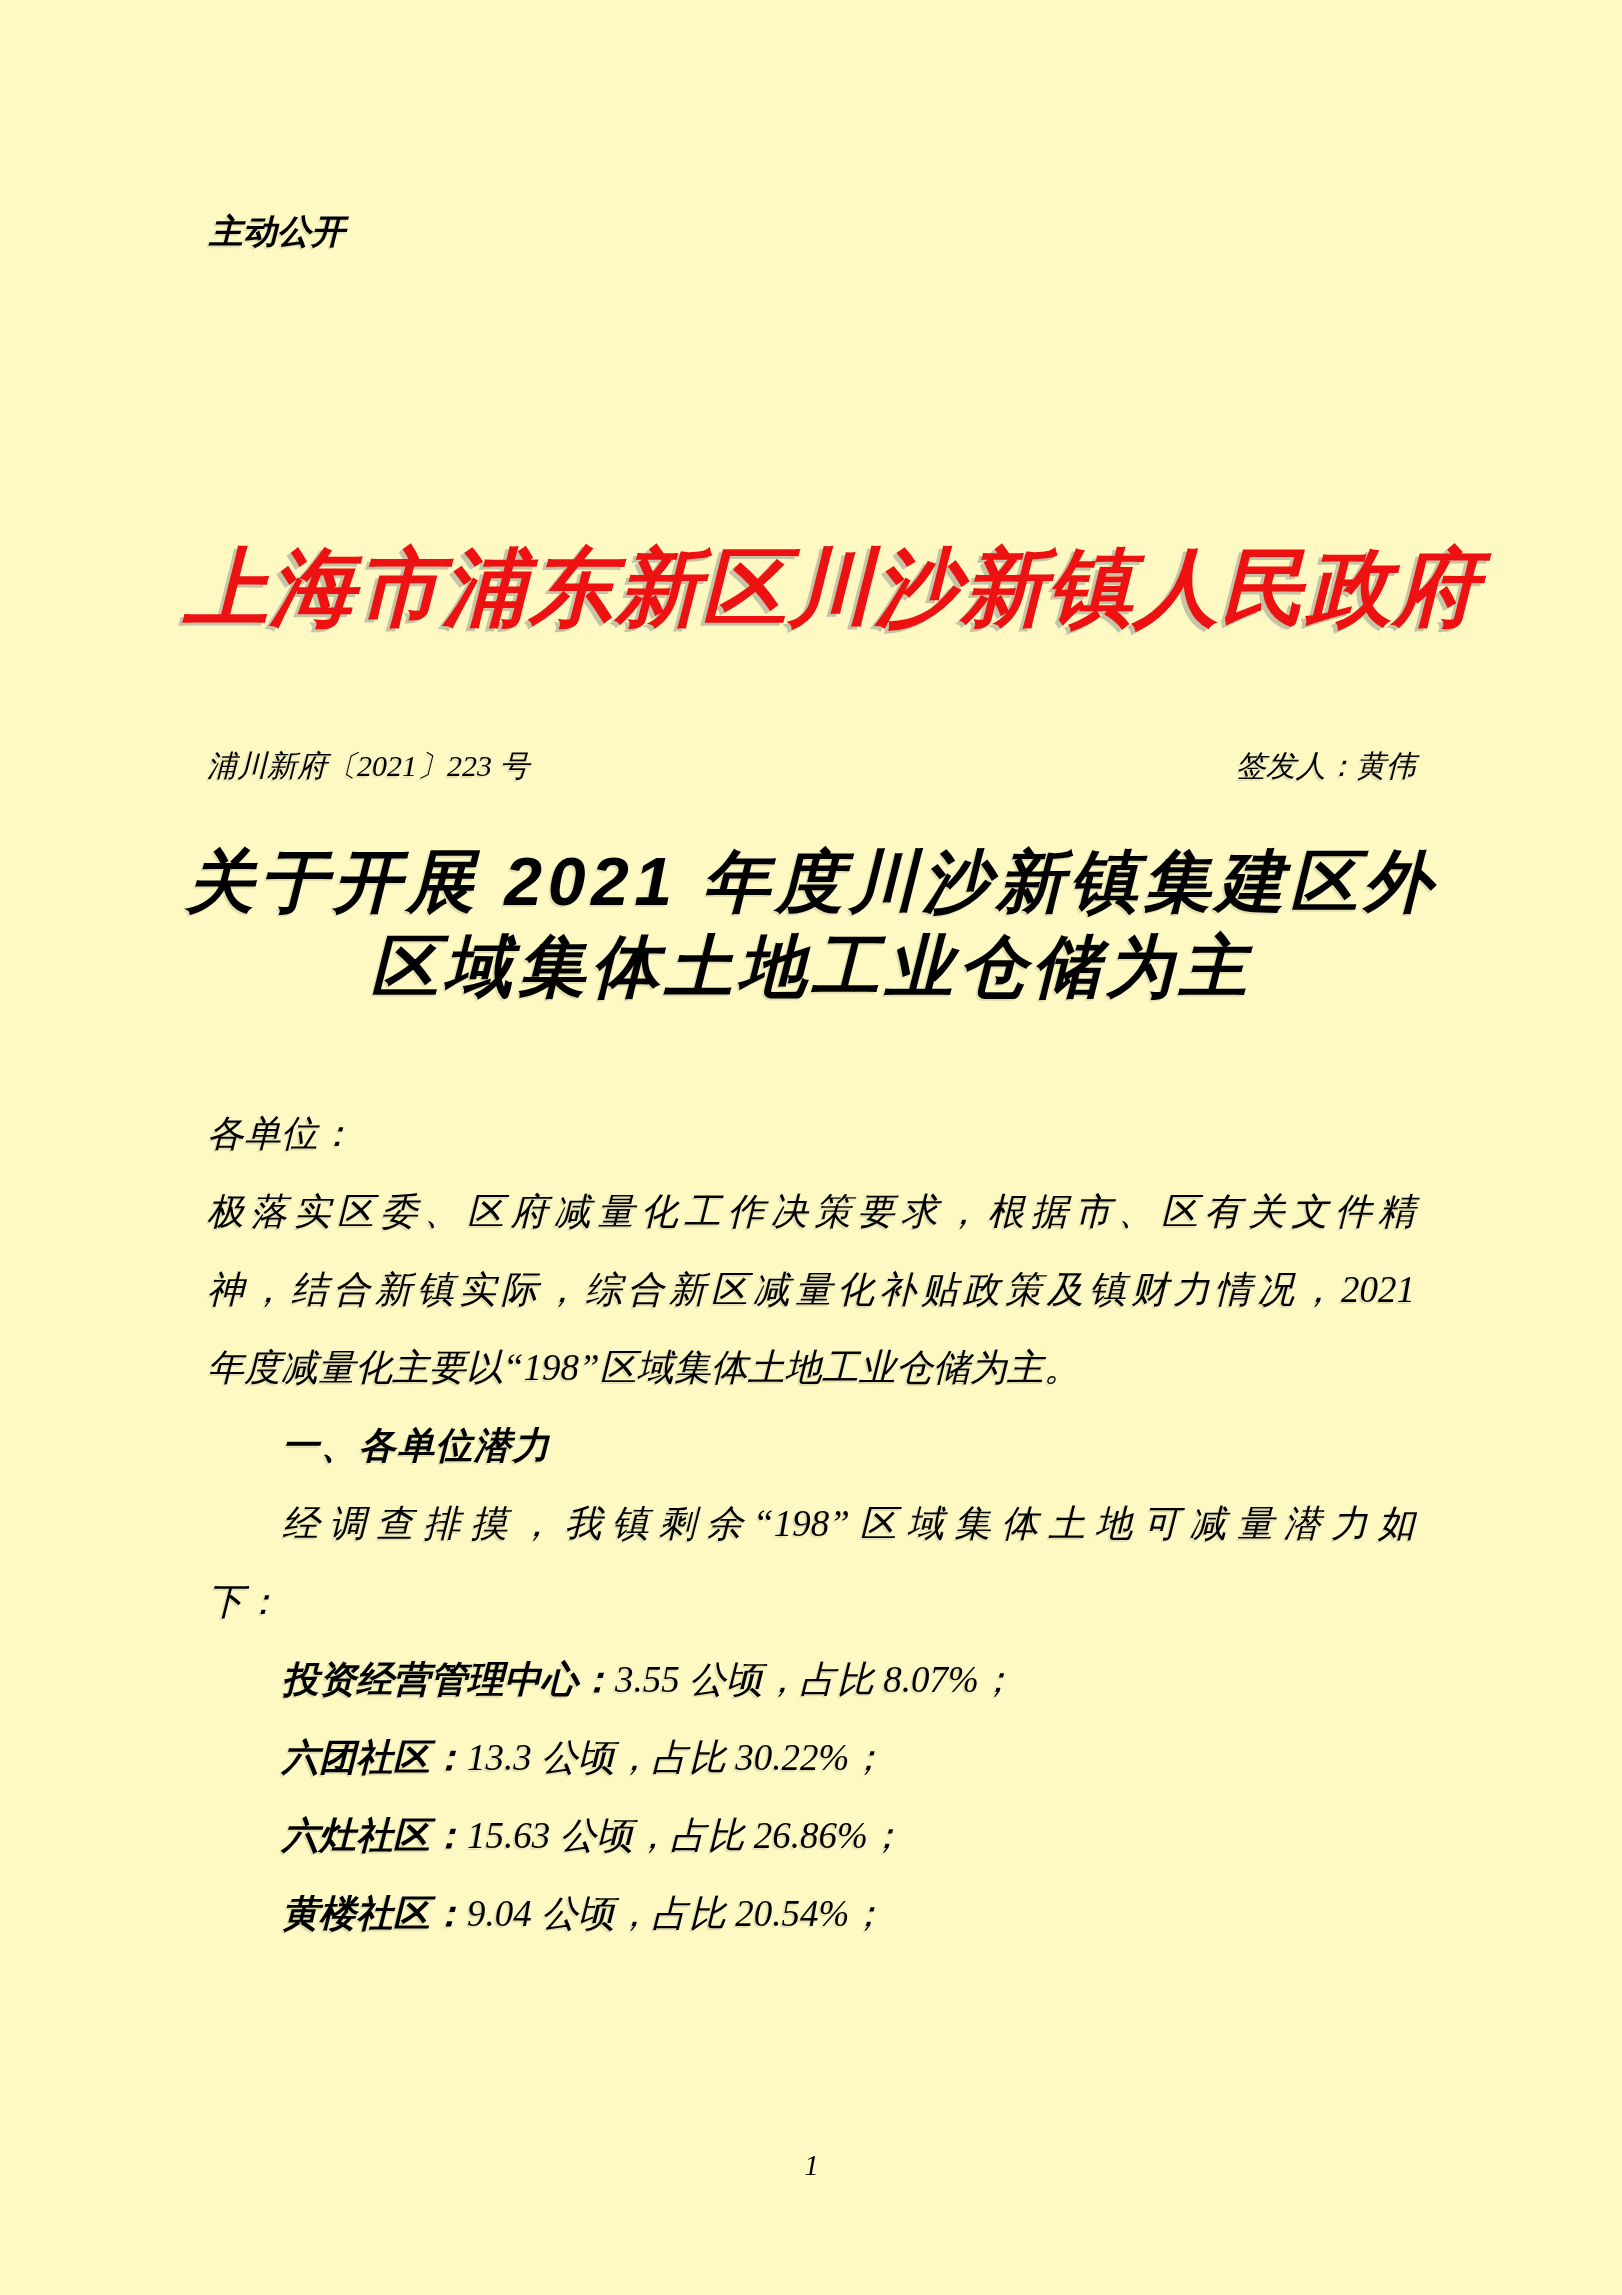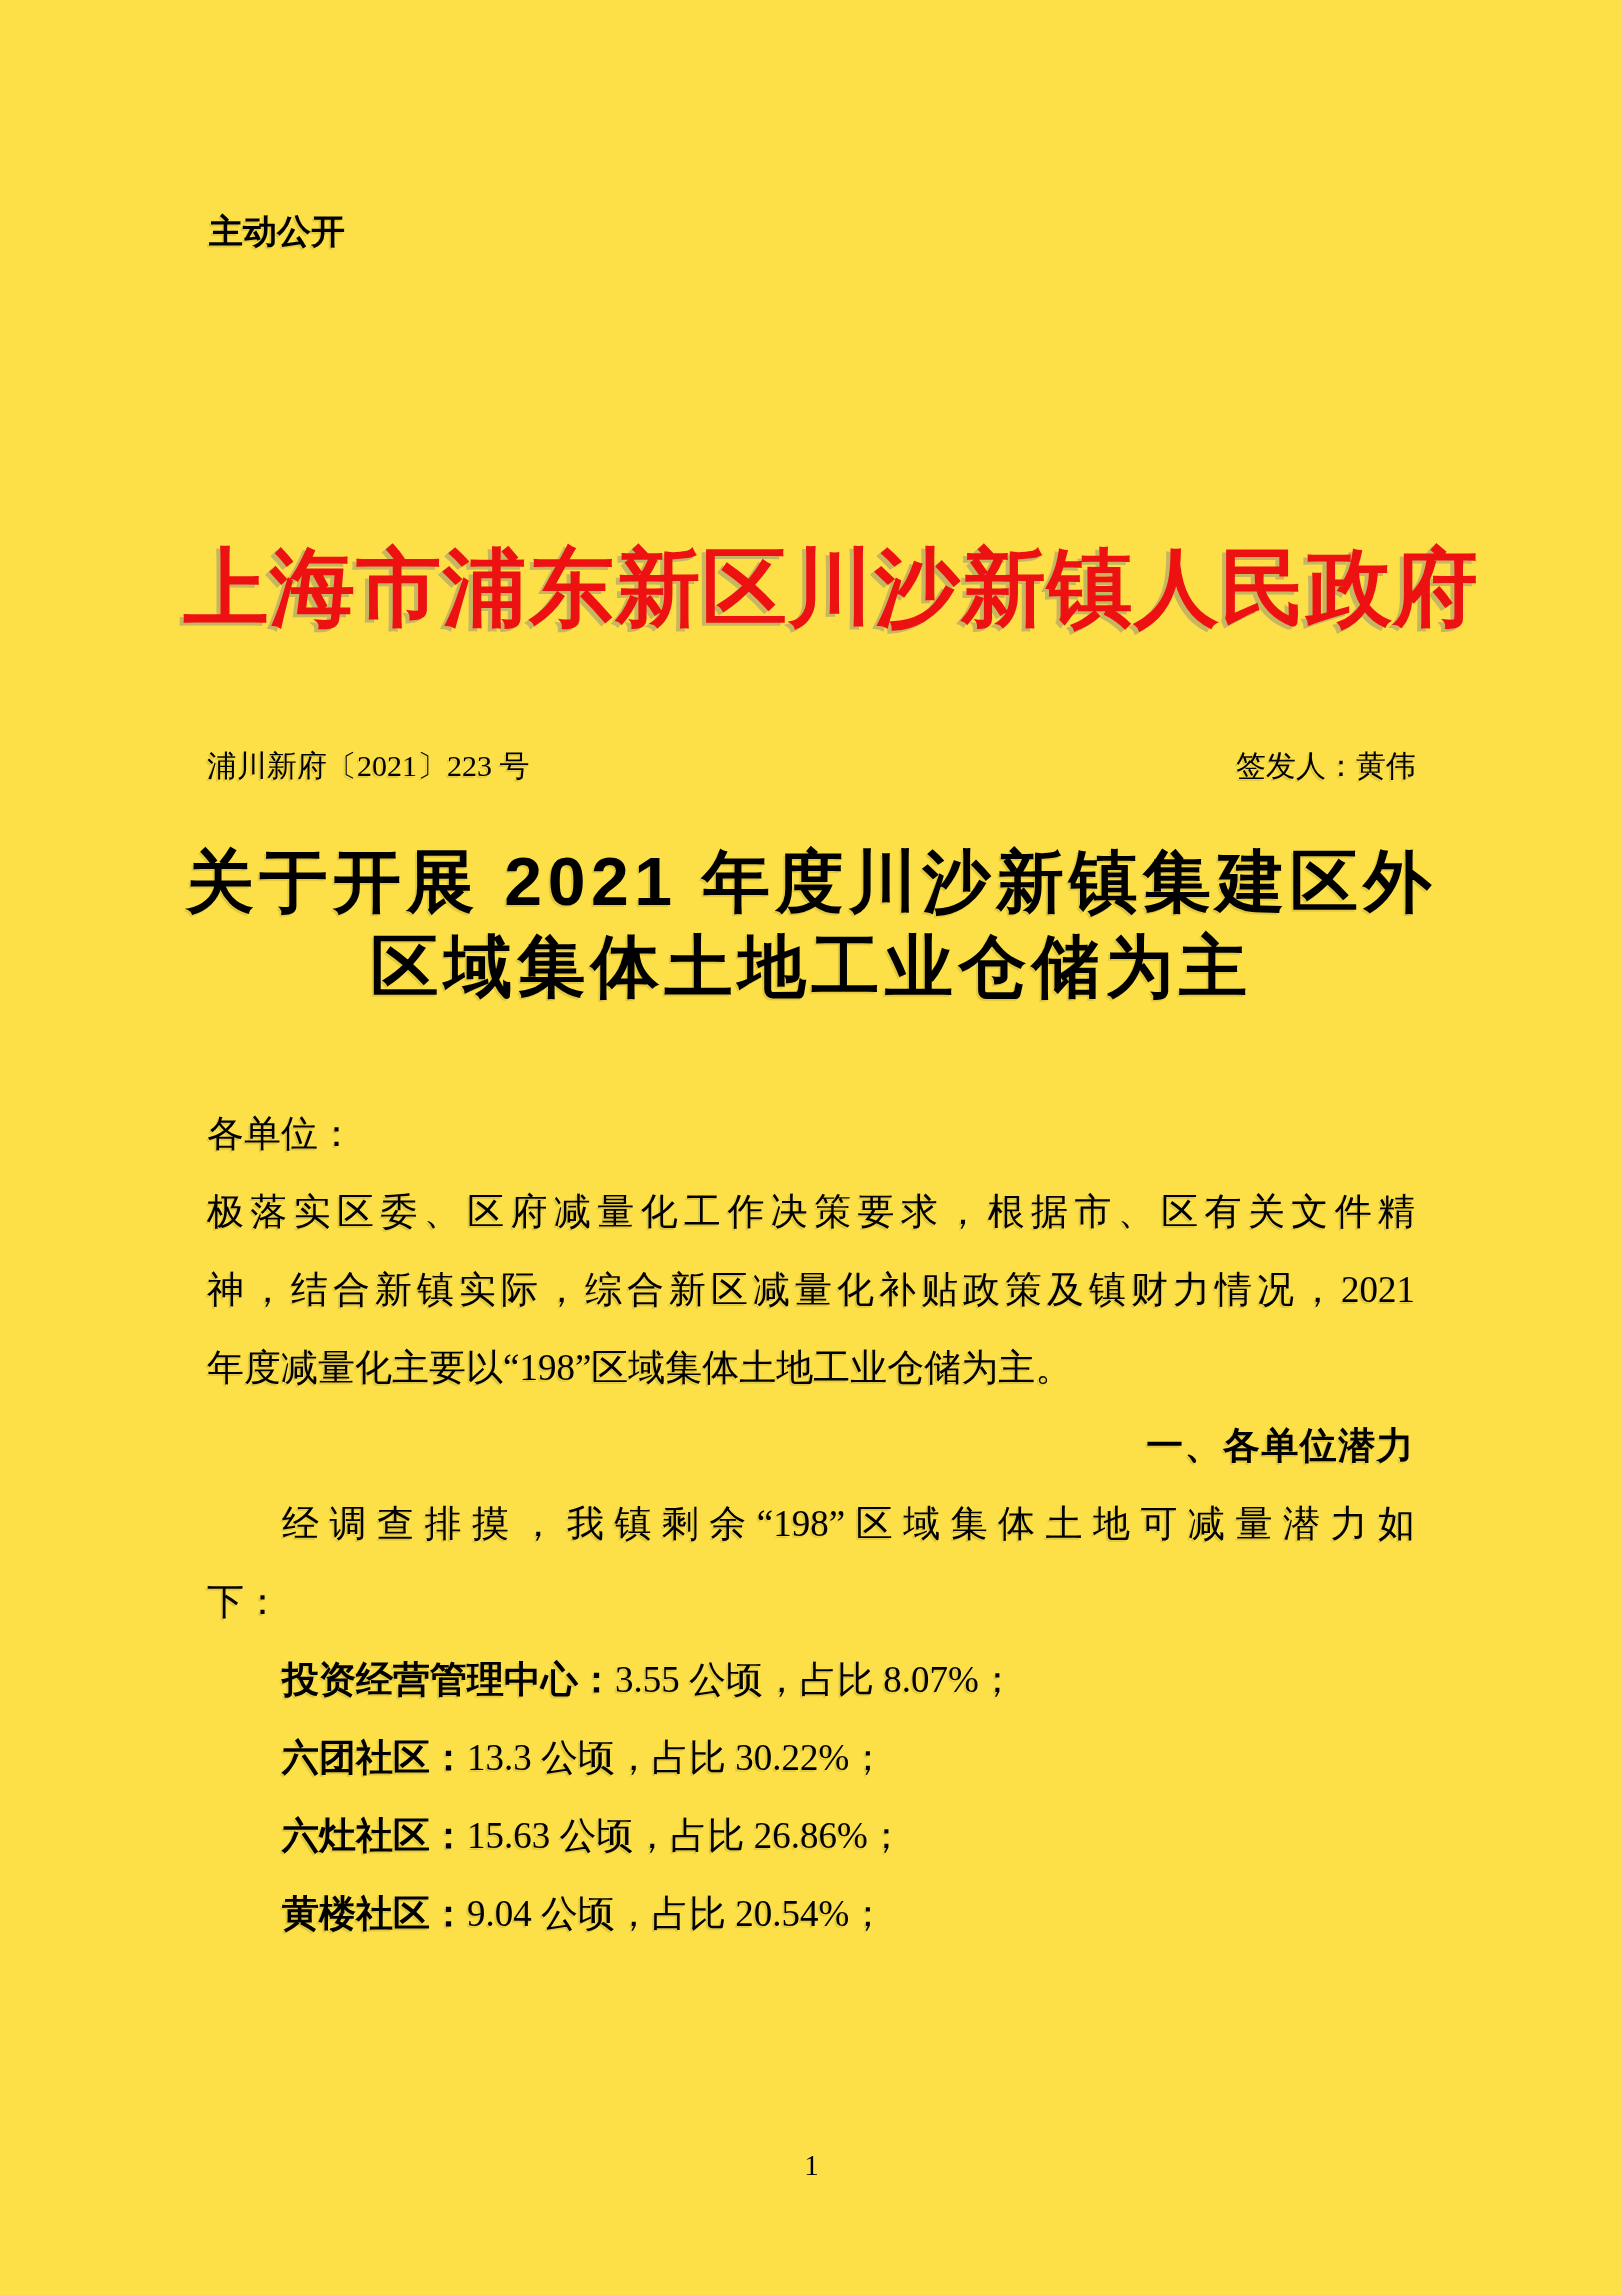--- a/index.html
+++ b/index.html
@@ -66,37 +66,36 @@
     font-size:37px;
     line-height:78px;
   }
   .line{height:78px;}
   .indent{text-indent:75px;}
   .jfull{text-align:justify;text-align-last:justify;}
   .heading{
     font-family:"Liberation Sans","DejaVu Sans",sans-serif;
     font-weight:bold;
     letter-spacing:1.4px;
-    text-align:right;
   }
   .item-label{font-weight:bold;}
   .page-number{
     position:absolute;
     left:0; right:0;
     top:2146px;
     text-align:center;
     font-size:29px;
     line-height:38px;
     text-shadow:none;
   }
 </style>
 </head>
 <body>
 
-<div class="page" style="background: #fde047; color: rgb(0, 0, 0);">
+<div class="page" style="background: #fef9c3; color: rgb(0, 0, 0); font-style: italic;">
 
   <div class="classification">主动公开</div>
 
   <div class="org-title" style="color: rgb(238, 17, 17);">上海市浦东新区川沙新镇人民政府</div>
 
   <div class="doc-row">
     <span>浦川新府〔2021〕223 号</span>
     <span>
       <span>签发人：</span><span>黄伟</span>
     </span>

